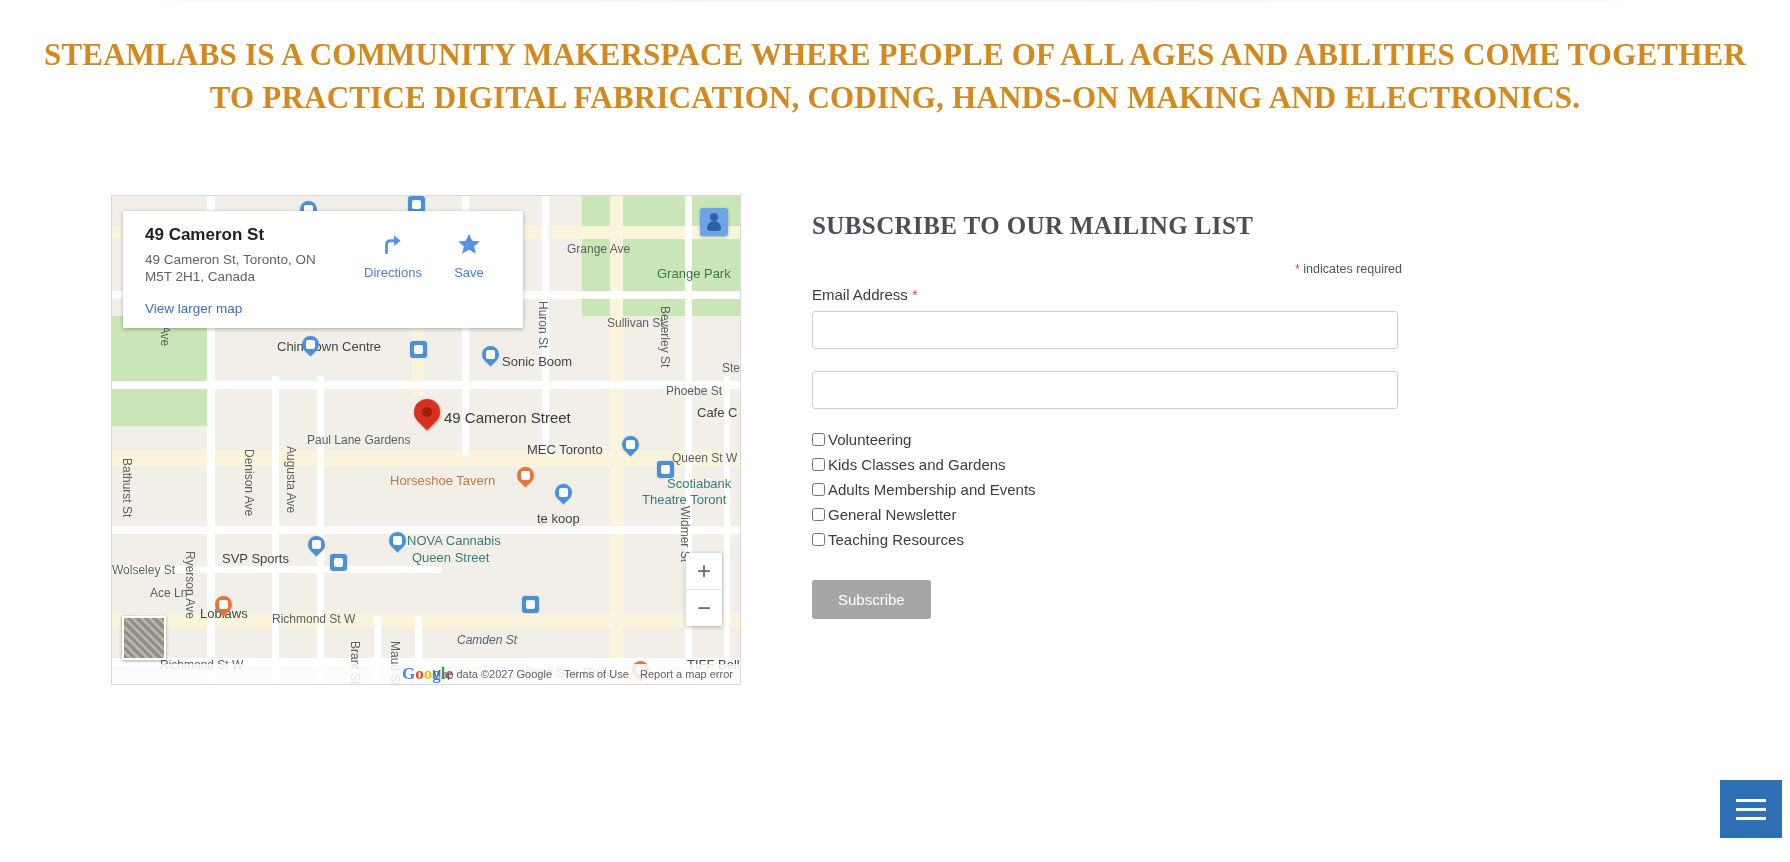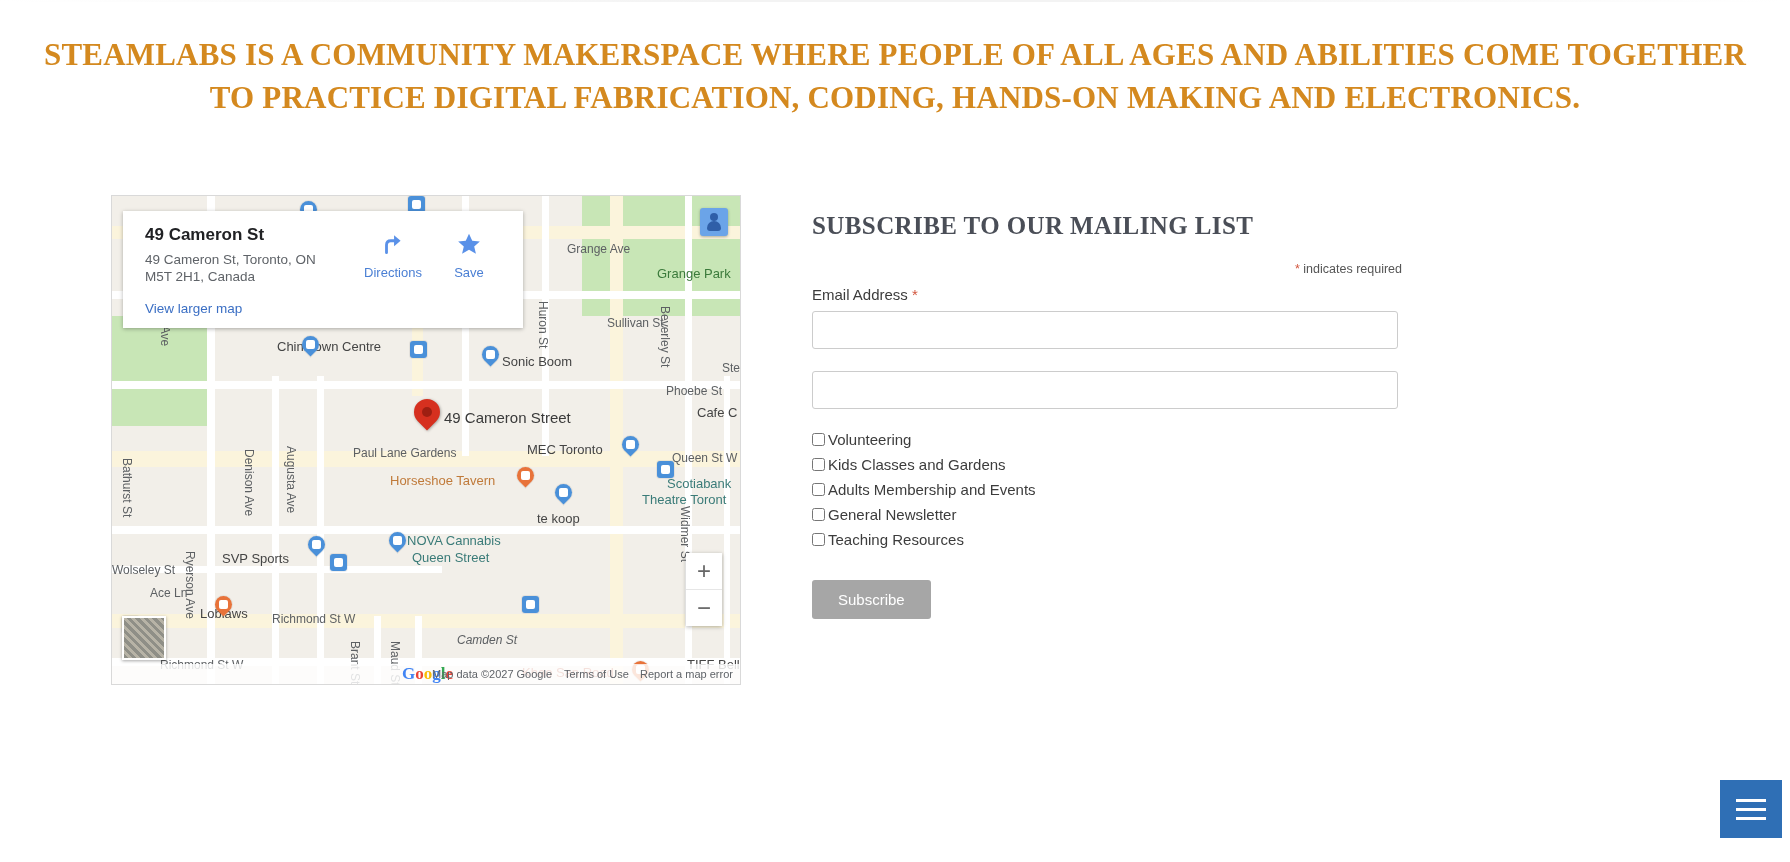--- a/index.html
+++ b/index.html
@@ -259,21 +259,21 @@
       <div class="maplabel big" style="left:278px;top:277px;color:#c07a3a;">Horseshoe Tavern</div>
       <div class="maplabel big" style="left:555px;top:280px;color:#3a7b78;">Scotiabank</div>
       <div class="maplabel big" style="left:530px;top:296px;color:#3a7b78;">Theatre Toront</div>
       <div class="maplabel big" style="left:425px;top:315px;">te koop</div>
       <div class="maplabel big" style="left:110px;top:355px;">SVP Sports</div>
       <div class="maplabel big" style="left:295px;top:337px;color:#3a7b78;">NOVA Cannabis</div>
       <div class="maplabel big" style="left:300px;top:354px;color:#3a7b78;">Queen Street</div>
       <div class="maplabel big" style="left:40px;top:410px;margin-left:48px;">Loblaws</div>
       <div class="maplabel big" style="left:410px;top:469px;color:#c0543a;">Khao San Road</div>
       <div class="maplabel big" style="left:575px;top:461px;">TIFF Bell L</div>
-      <div class="maplabel" style="left:195px;top:250px;margin-left:46px;">Paul Lane Gardens</div>
+      <div class="maplabel" style="left:195px;top:237px;">Paul Lane Gardens</div>
       <div class="maplabel" style="left:525px;top:188px;margin-left:29px;">Phoebe St</div>
       <div class="maplabel" style="left:495px;top:120px;">Sullivan St</div>
       <div class="maplabel" style="left:560px;top:255px;">Queen St W</div>
       <div class="maplabel" style="left:160px;top:416px;">Richmond St W</div>
       <div class="maplabel" style="left:48px;top:462px;">Richmond St W</div>
       <div class="maplabel" style="left:345px;top:437px;font-style:italic;">Camden St</div>
       <div class="maplabel" style="left:0px;top:367px;">Wolseley St</div>
       <div class="maplabel" style="left:10px;top:390px;margin-left:28px;">Ace Ln</div>
       <div class="maplabel" style="left:455px;top:46px;">Grange Ave</div>
       <div class="maplabel" style="left:310px;top:50px;">Huron St</div>

